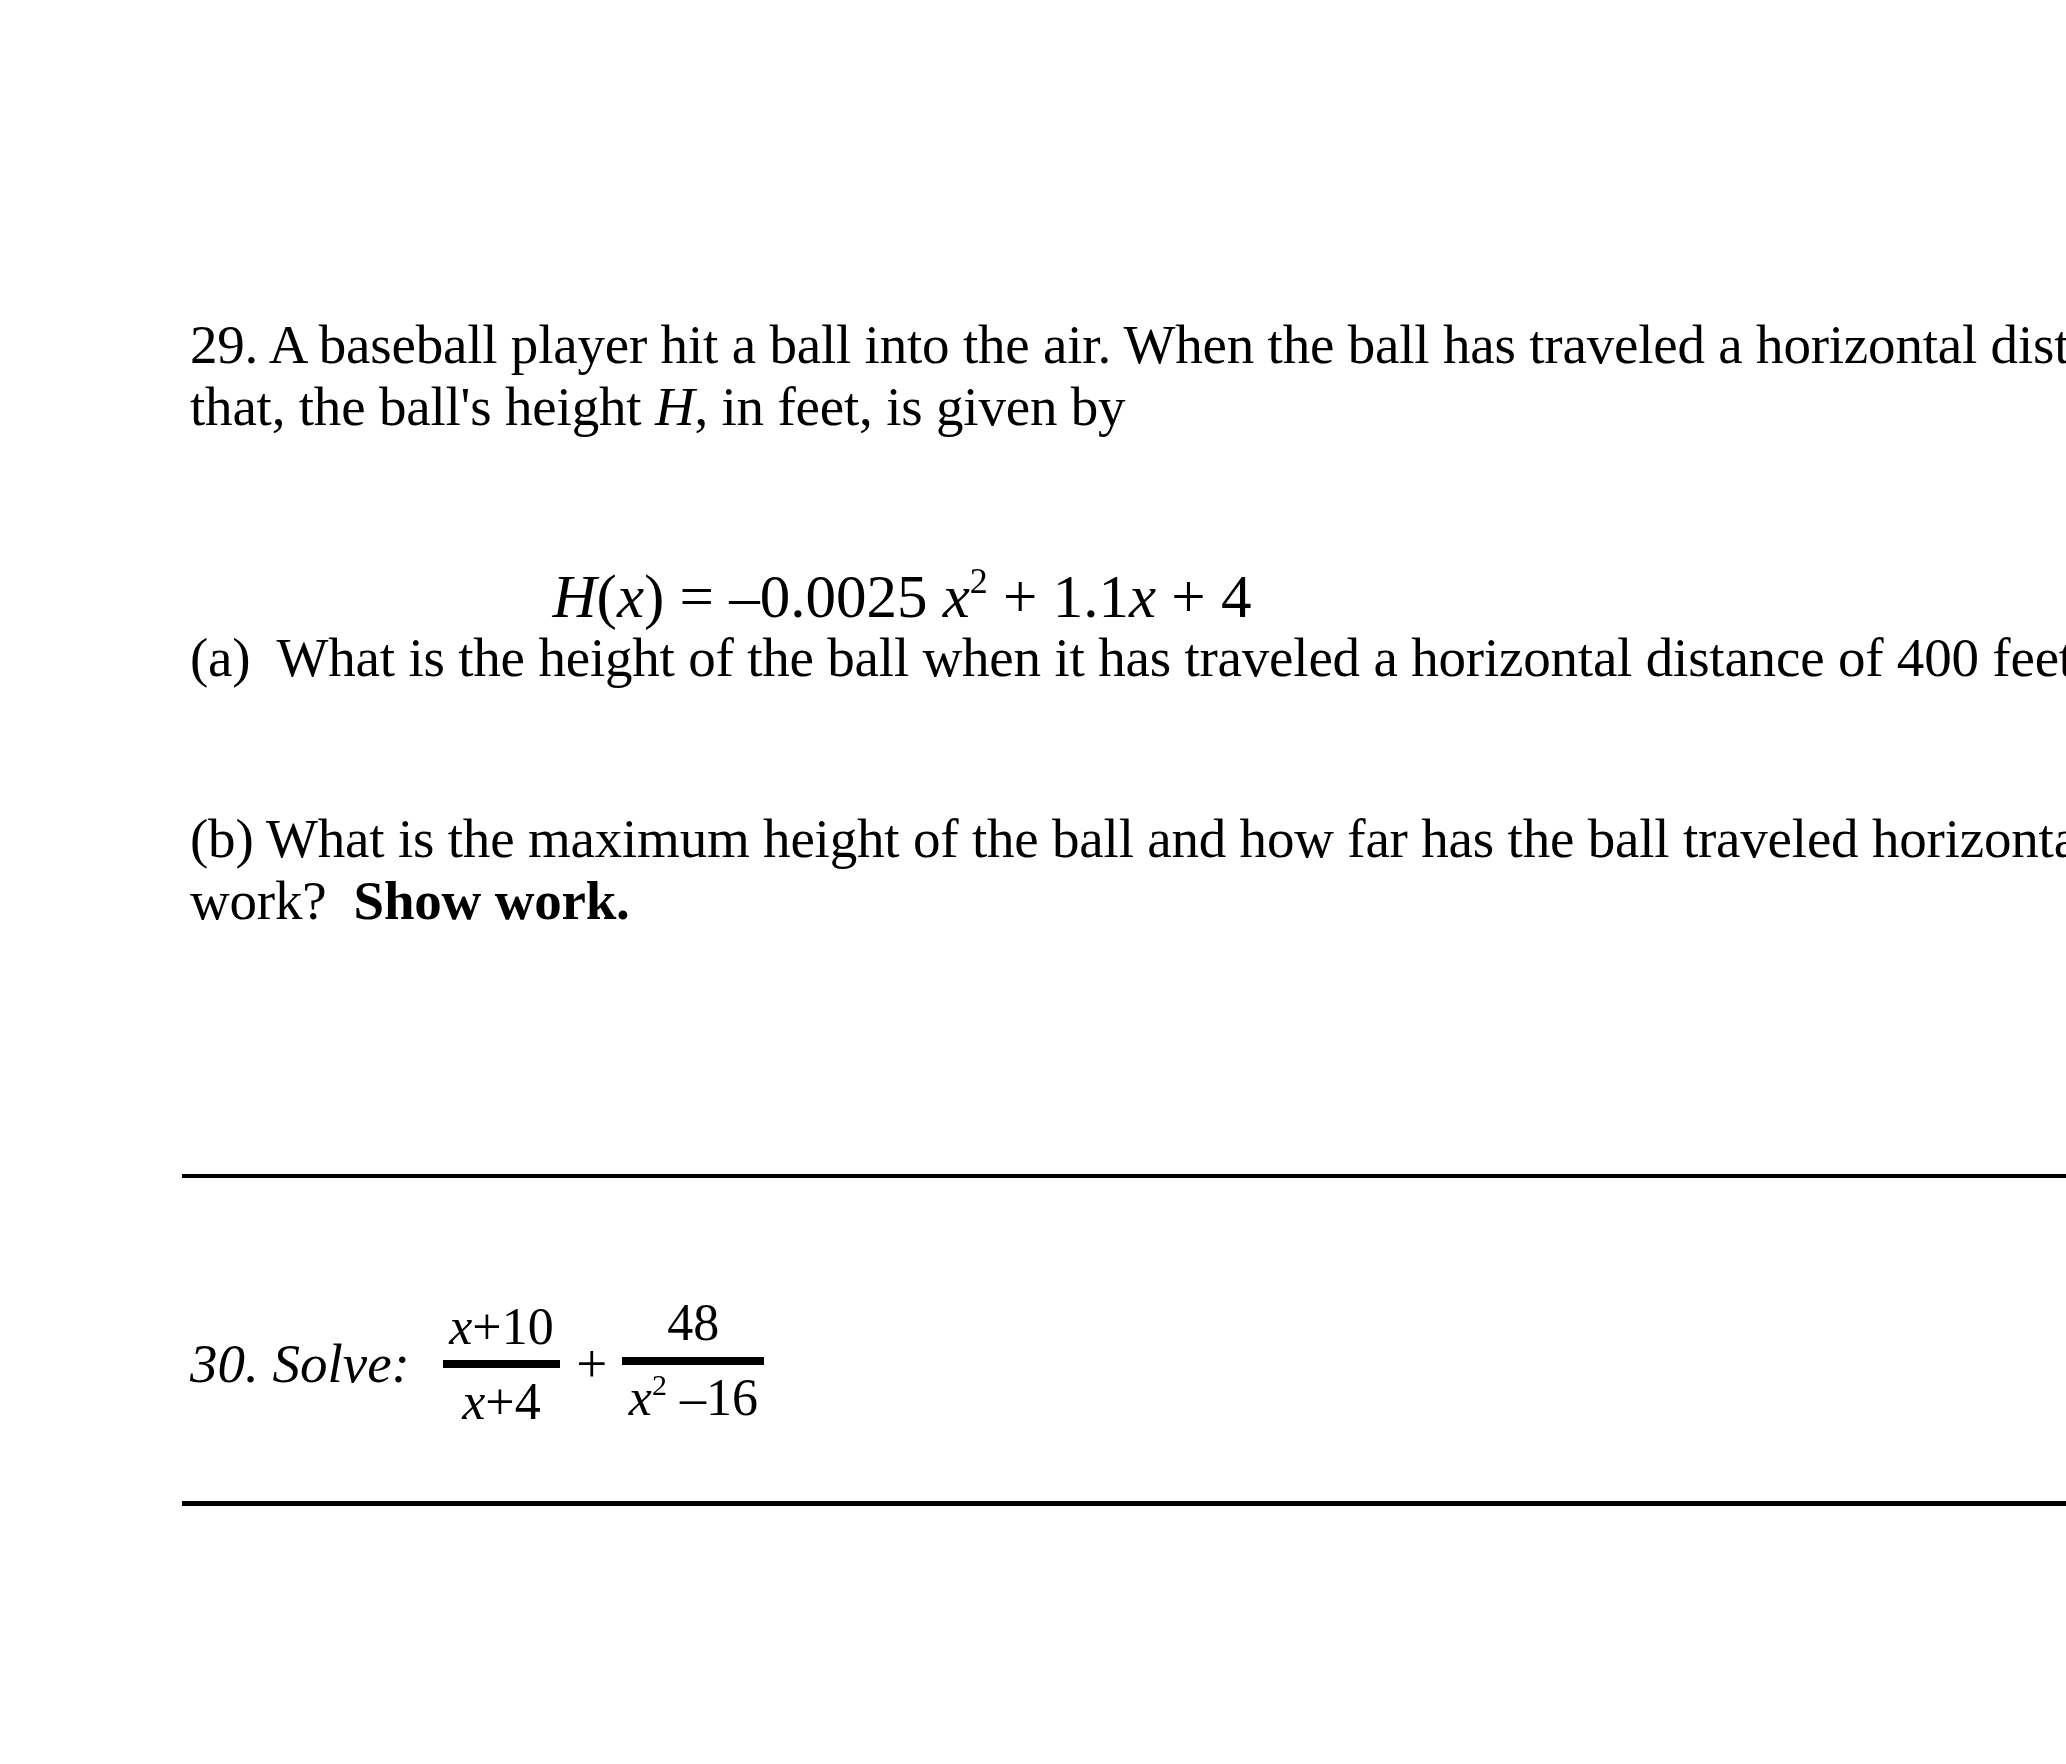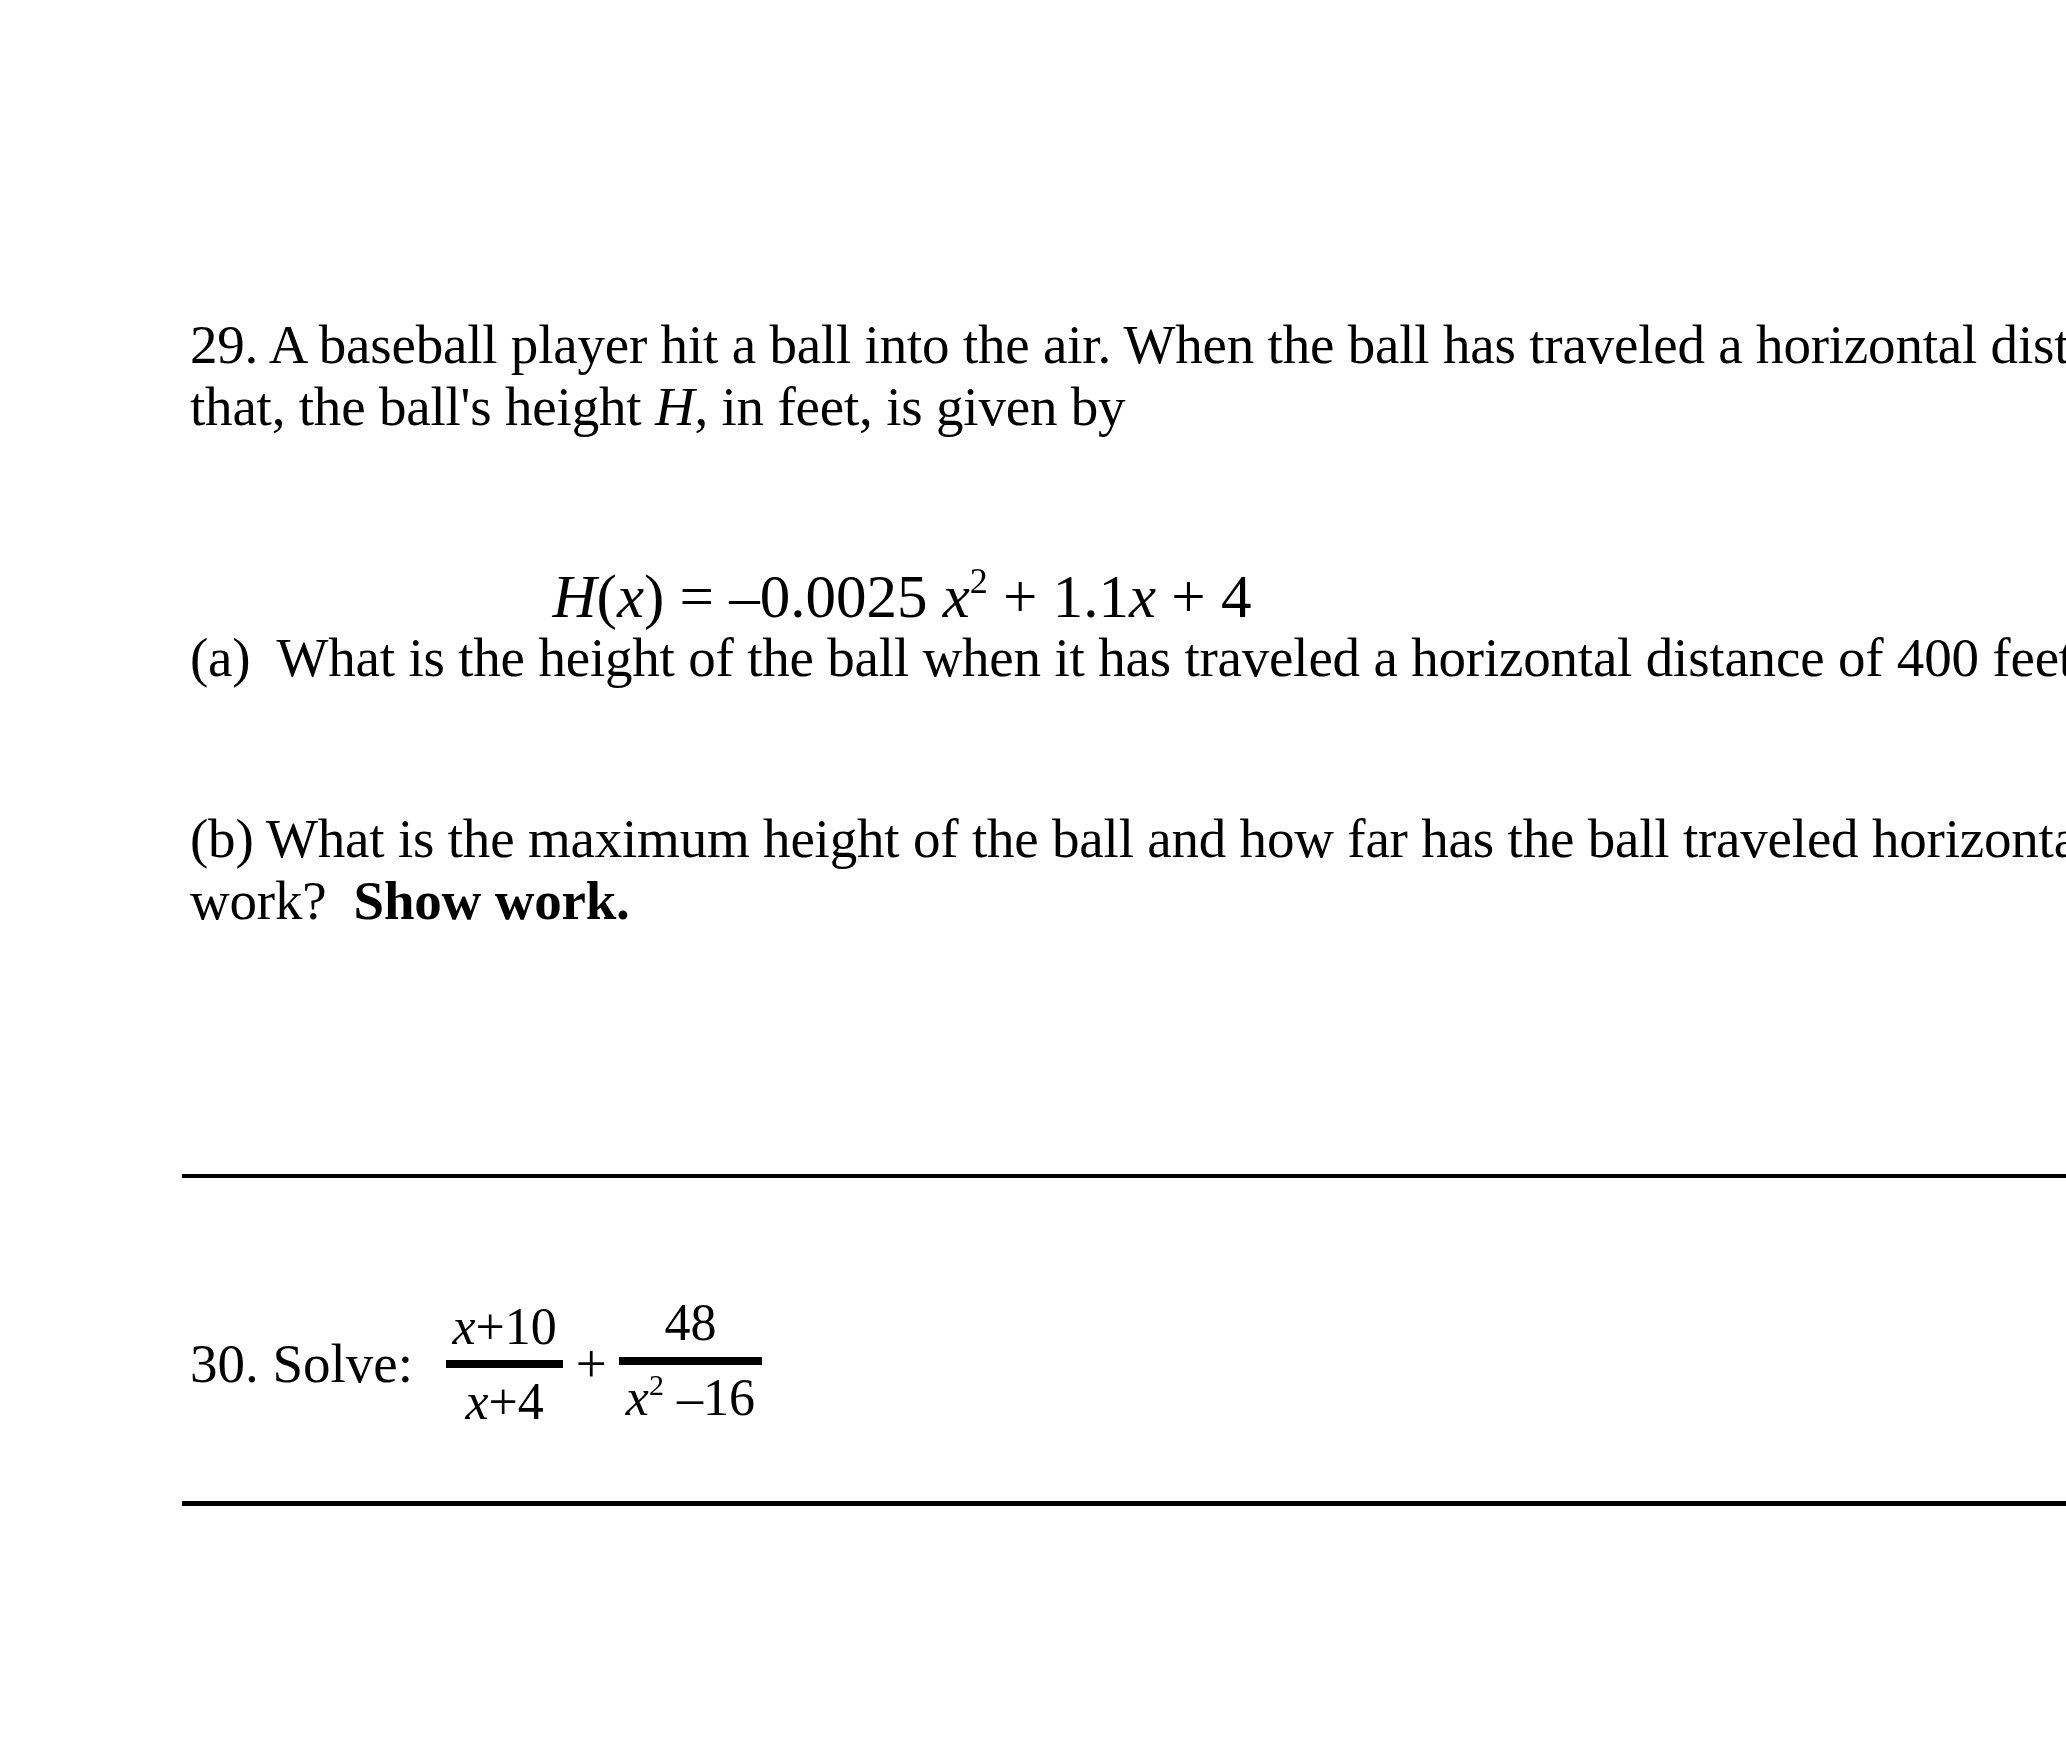--- a/index.html
+++ b/index.html
@@ -36,20 +36,21 @@
   
   .eqrow {
     display:flex;
     align-items:center;
     white-space:pre-wrap;
   }
   .eqrow .run {
     font-size:55px;
     line-height:62px;
     white-space:pre-wrap;
+    font-style:italic;
   }
   .frac {
     display:inline-flex;
     flex-direction:column;
     align-items:center;
     text-align:center;
   }
   .frac .num, .frac .den {
     font-size:52px;
     line-height:58px;

